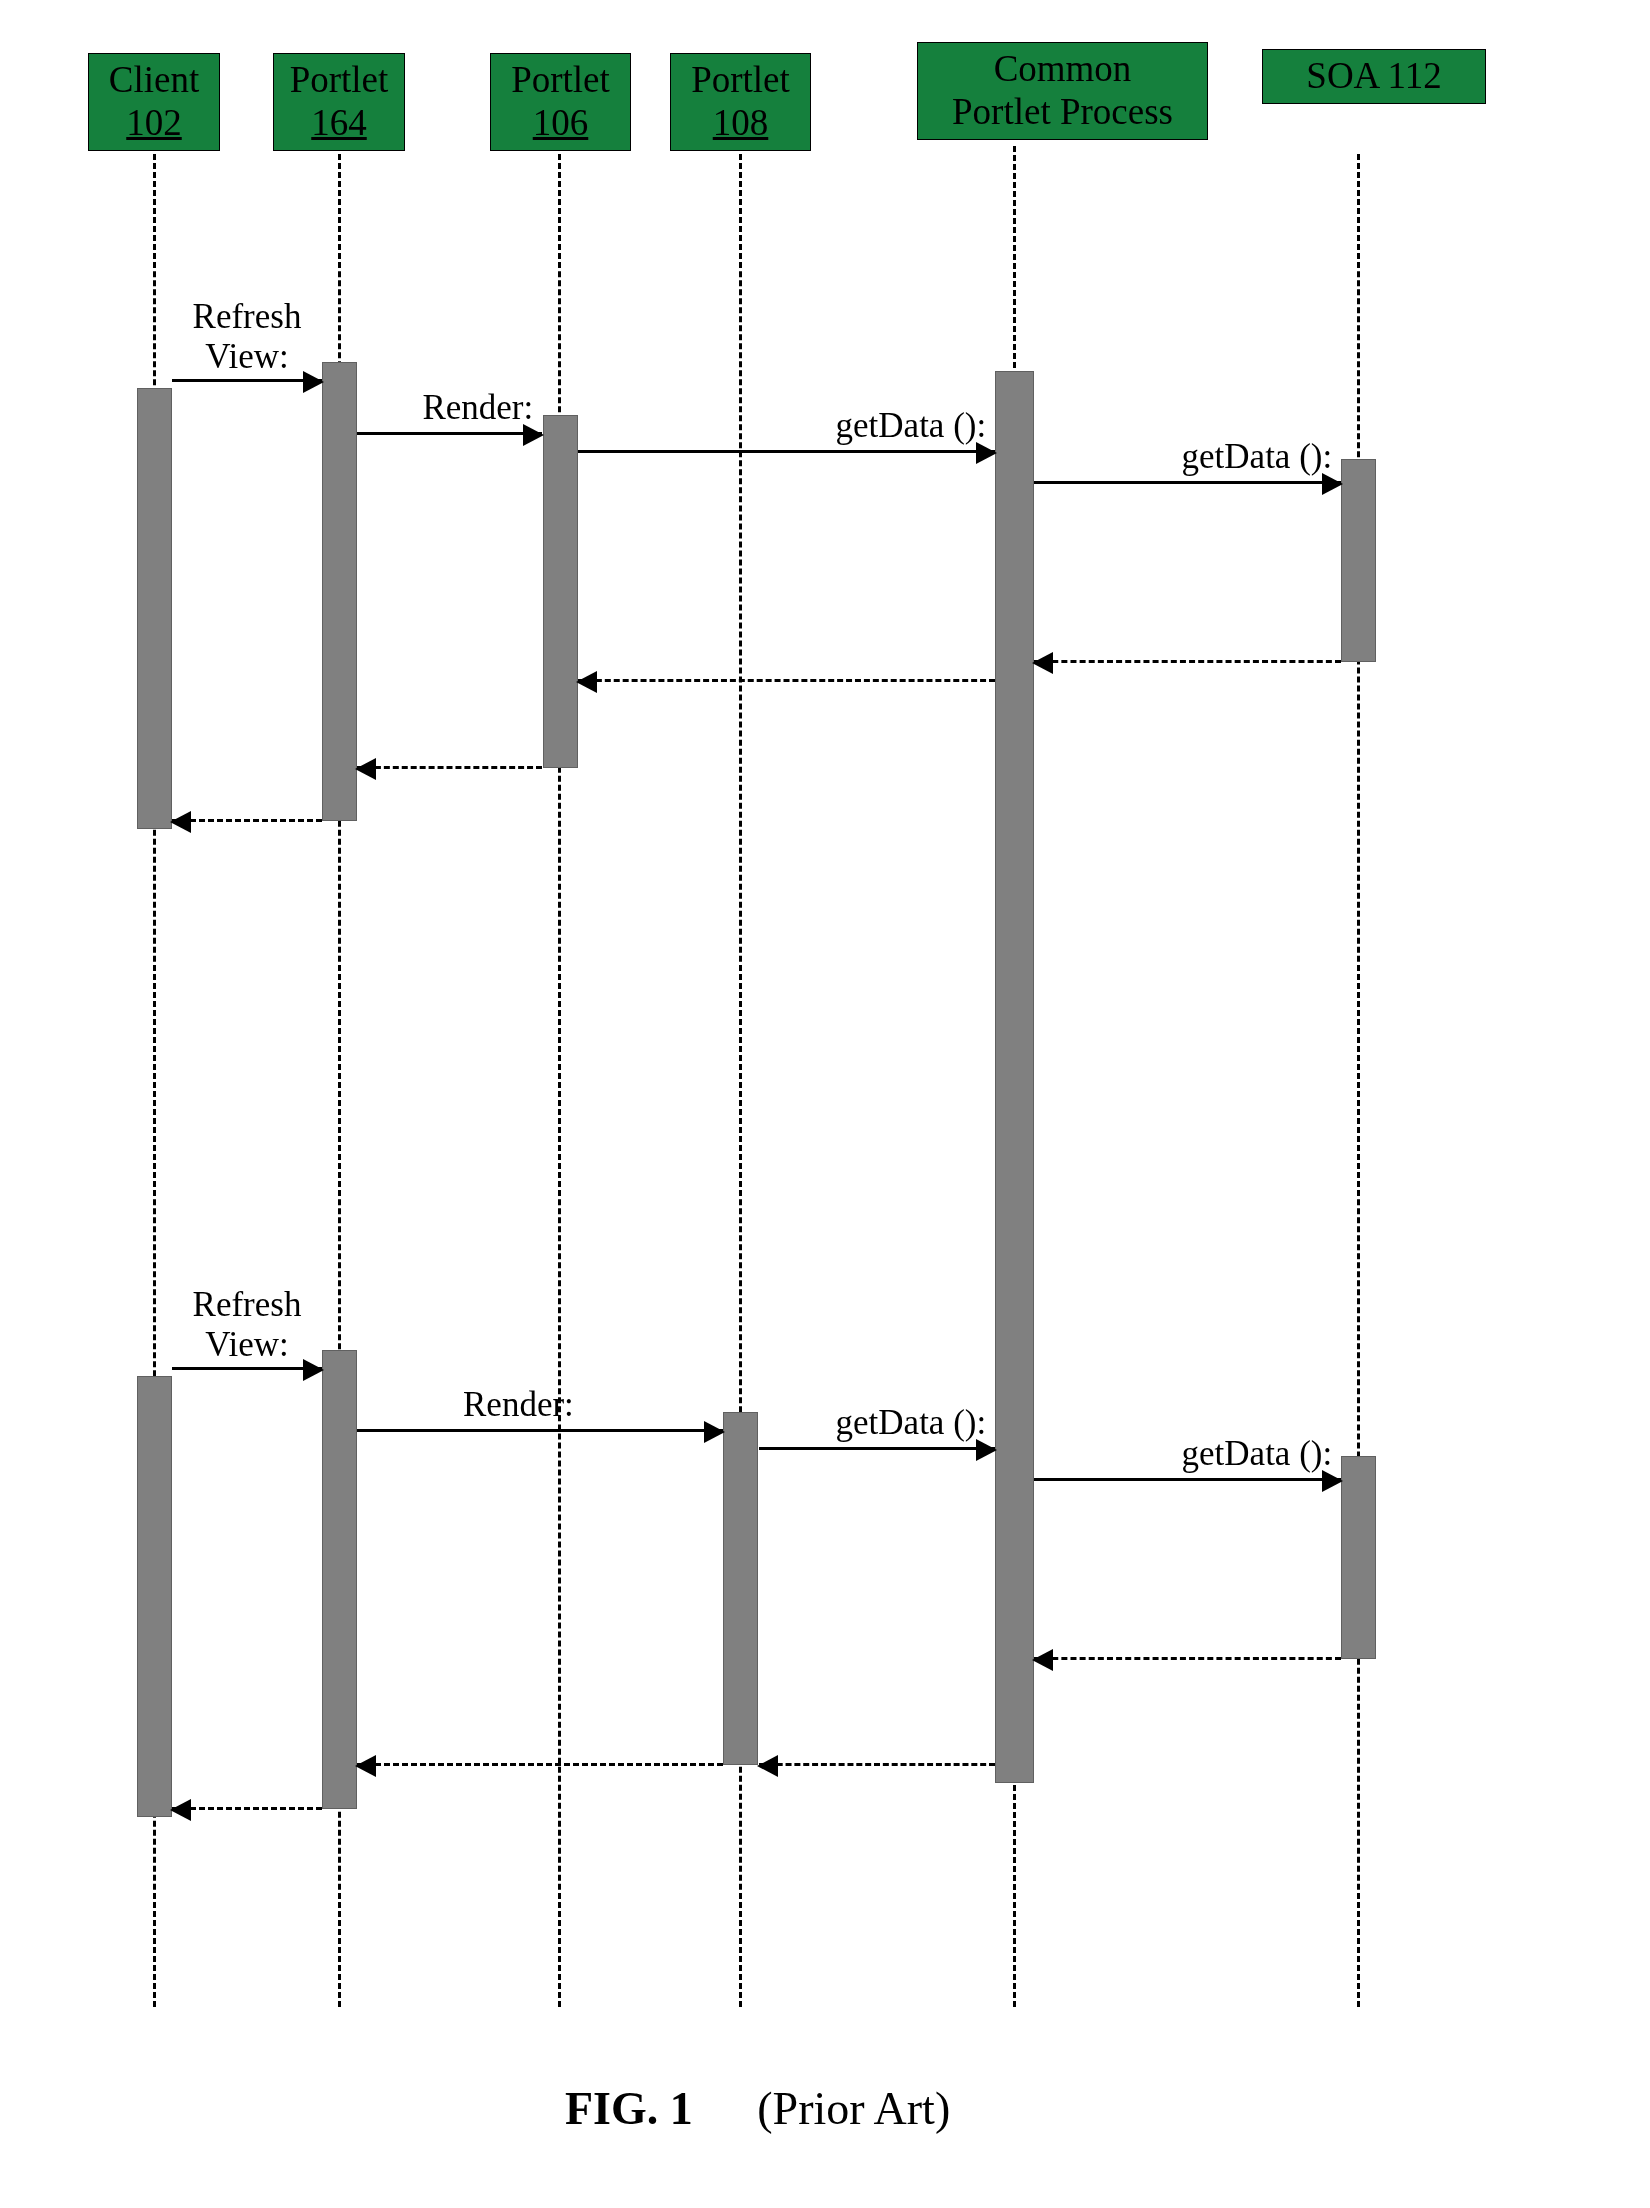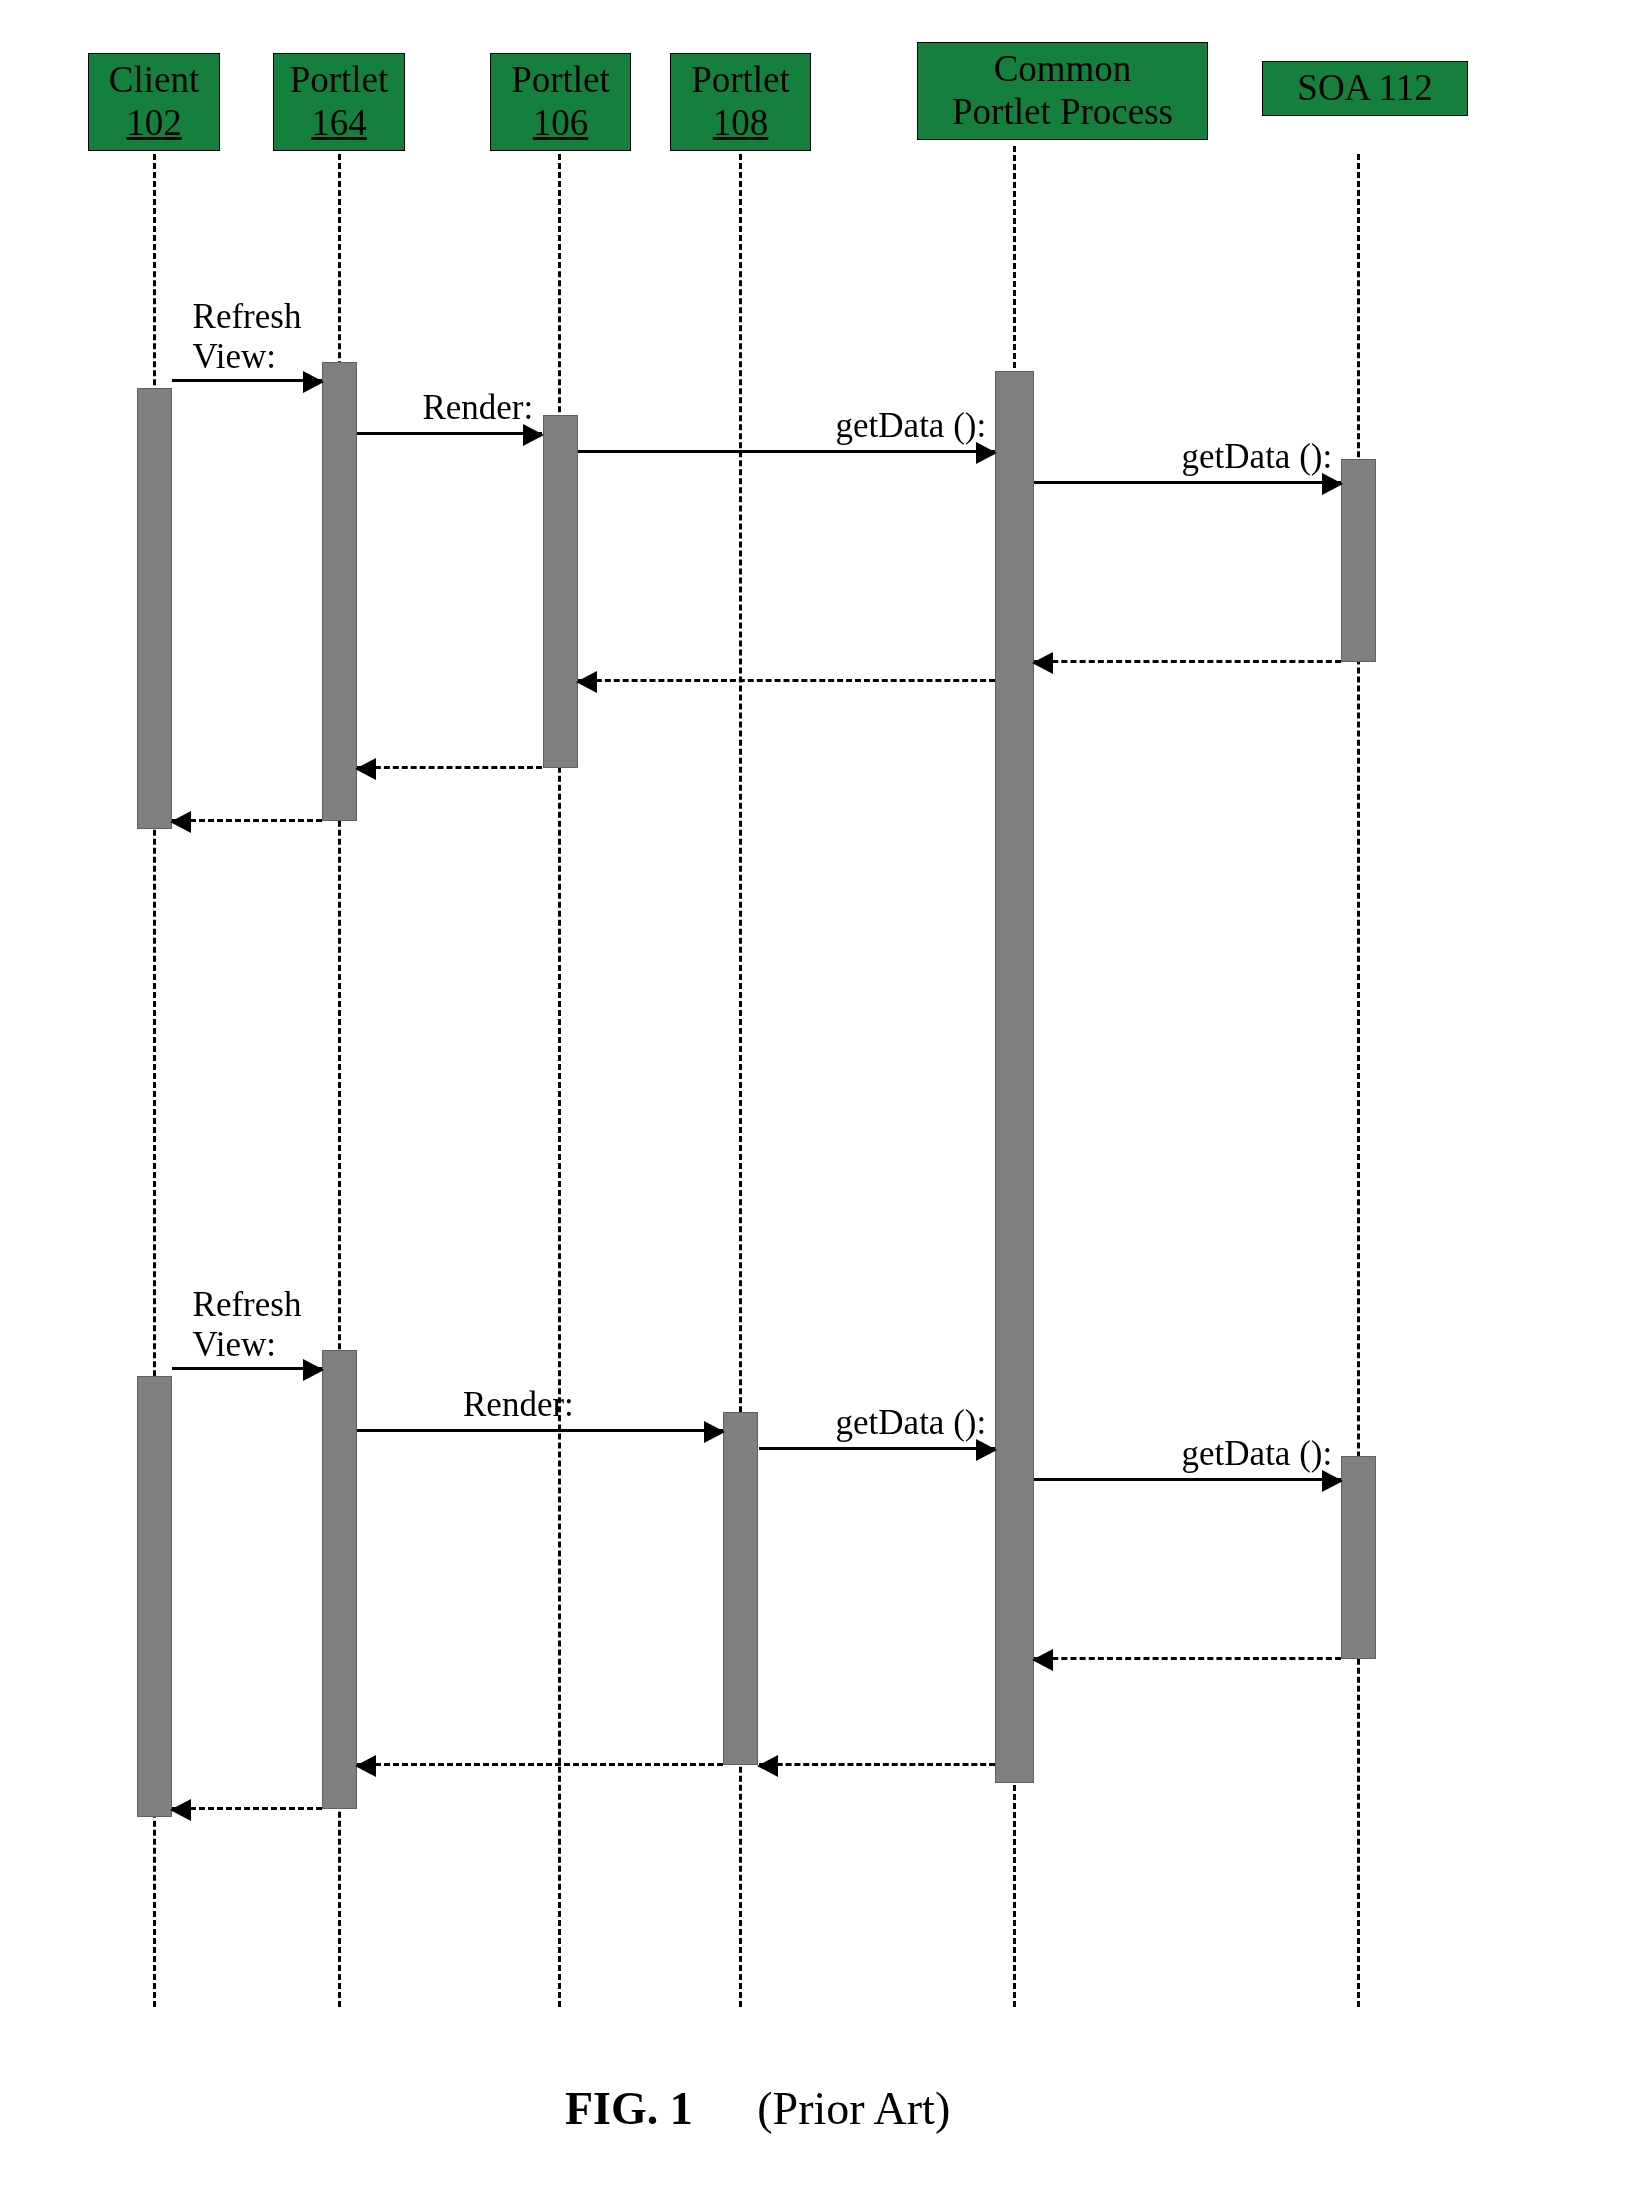--- a/index.html
+++ b/index.html
@@ -55,21 +55,21 @@
     border-bottom: 11.5px solid transparent;
   }
   .msg .head.right { right: -1.8px; border-left: 21px solid #000; }
   .msg .head.left  { left:  -1.8px; border-right: 21px solid #000; }
   .msg .label {
     position: absolute;
     bottom: 7px;
     font-size: 35px;
     white-space: nowrap;
   }
-  .msg .label.lcenter { left: 50%; transform: translateX(-50%); }
+  .msg .label.lcenter { left: 50%; transform: translateX(-50%); text-align: center; }
   .msg .label.lright  { right: 8.8px; text-align: right; }
   .msg .label .l1, .msg .label .l2 { display: block; }
   
   .caption {
     position: absolute;
     font-size: 46px;
   }
   .caption .fig { font-weight: bold; }
   .caption .pa  { margin-left: 53px; margin-top: 43px; }
 </style>
@@ -91,21 +91,21 @@
     <span class="line2">106</span>
   </div>
   <div class="part" style="left:670px;  top:53px;  width:141px;">
     <span class="line1">Portlet</span>
     <span class="line2">108</span>
   </div>
   <div class="part" style="left:917px;  top:42px;  width:291px;">
     <span class="line1">Common</span>
     <span class="line1">Portlet Process</span>
   </div>
-  <div class="part" style="left:1262px; top:61px;  width:206px;">
+  <div class="part" style="left:1262px; top:49px;  width:224px;">
     <span class="line1">SOA 112</span>
   </div>
 
   <div class="ll" style="left:153px;  top:154px; height:1853px;"></div>
   <div class="ll" style="left:338px;  top:154px; height:1853px;"></div>
   <div class="ll" style="left:558px;  top:154px; height:1853px;"></div>
   <div class="ll" style="left:739px;  top:154px; height:1853px;"></div>
   <div class="ll" style="left:1013px; top:146px; height:1861px;"></div>
   <div class="ll" style="left:1357px; top:154px; height:1853px;"></div>
 

